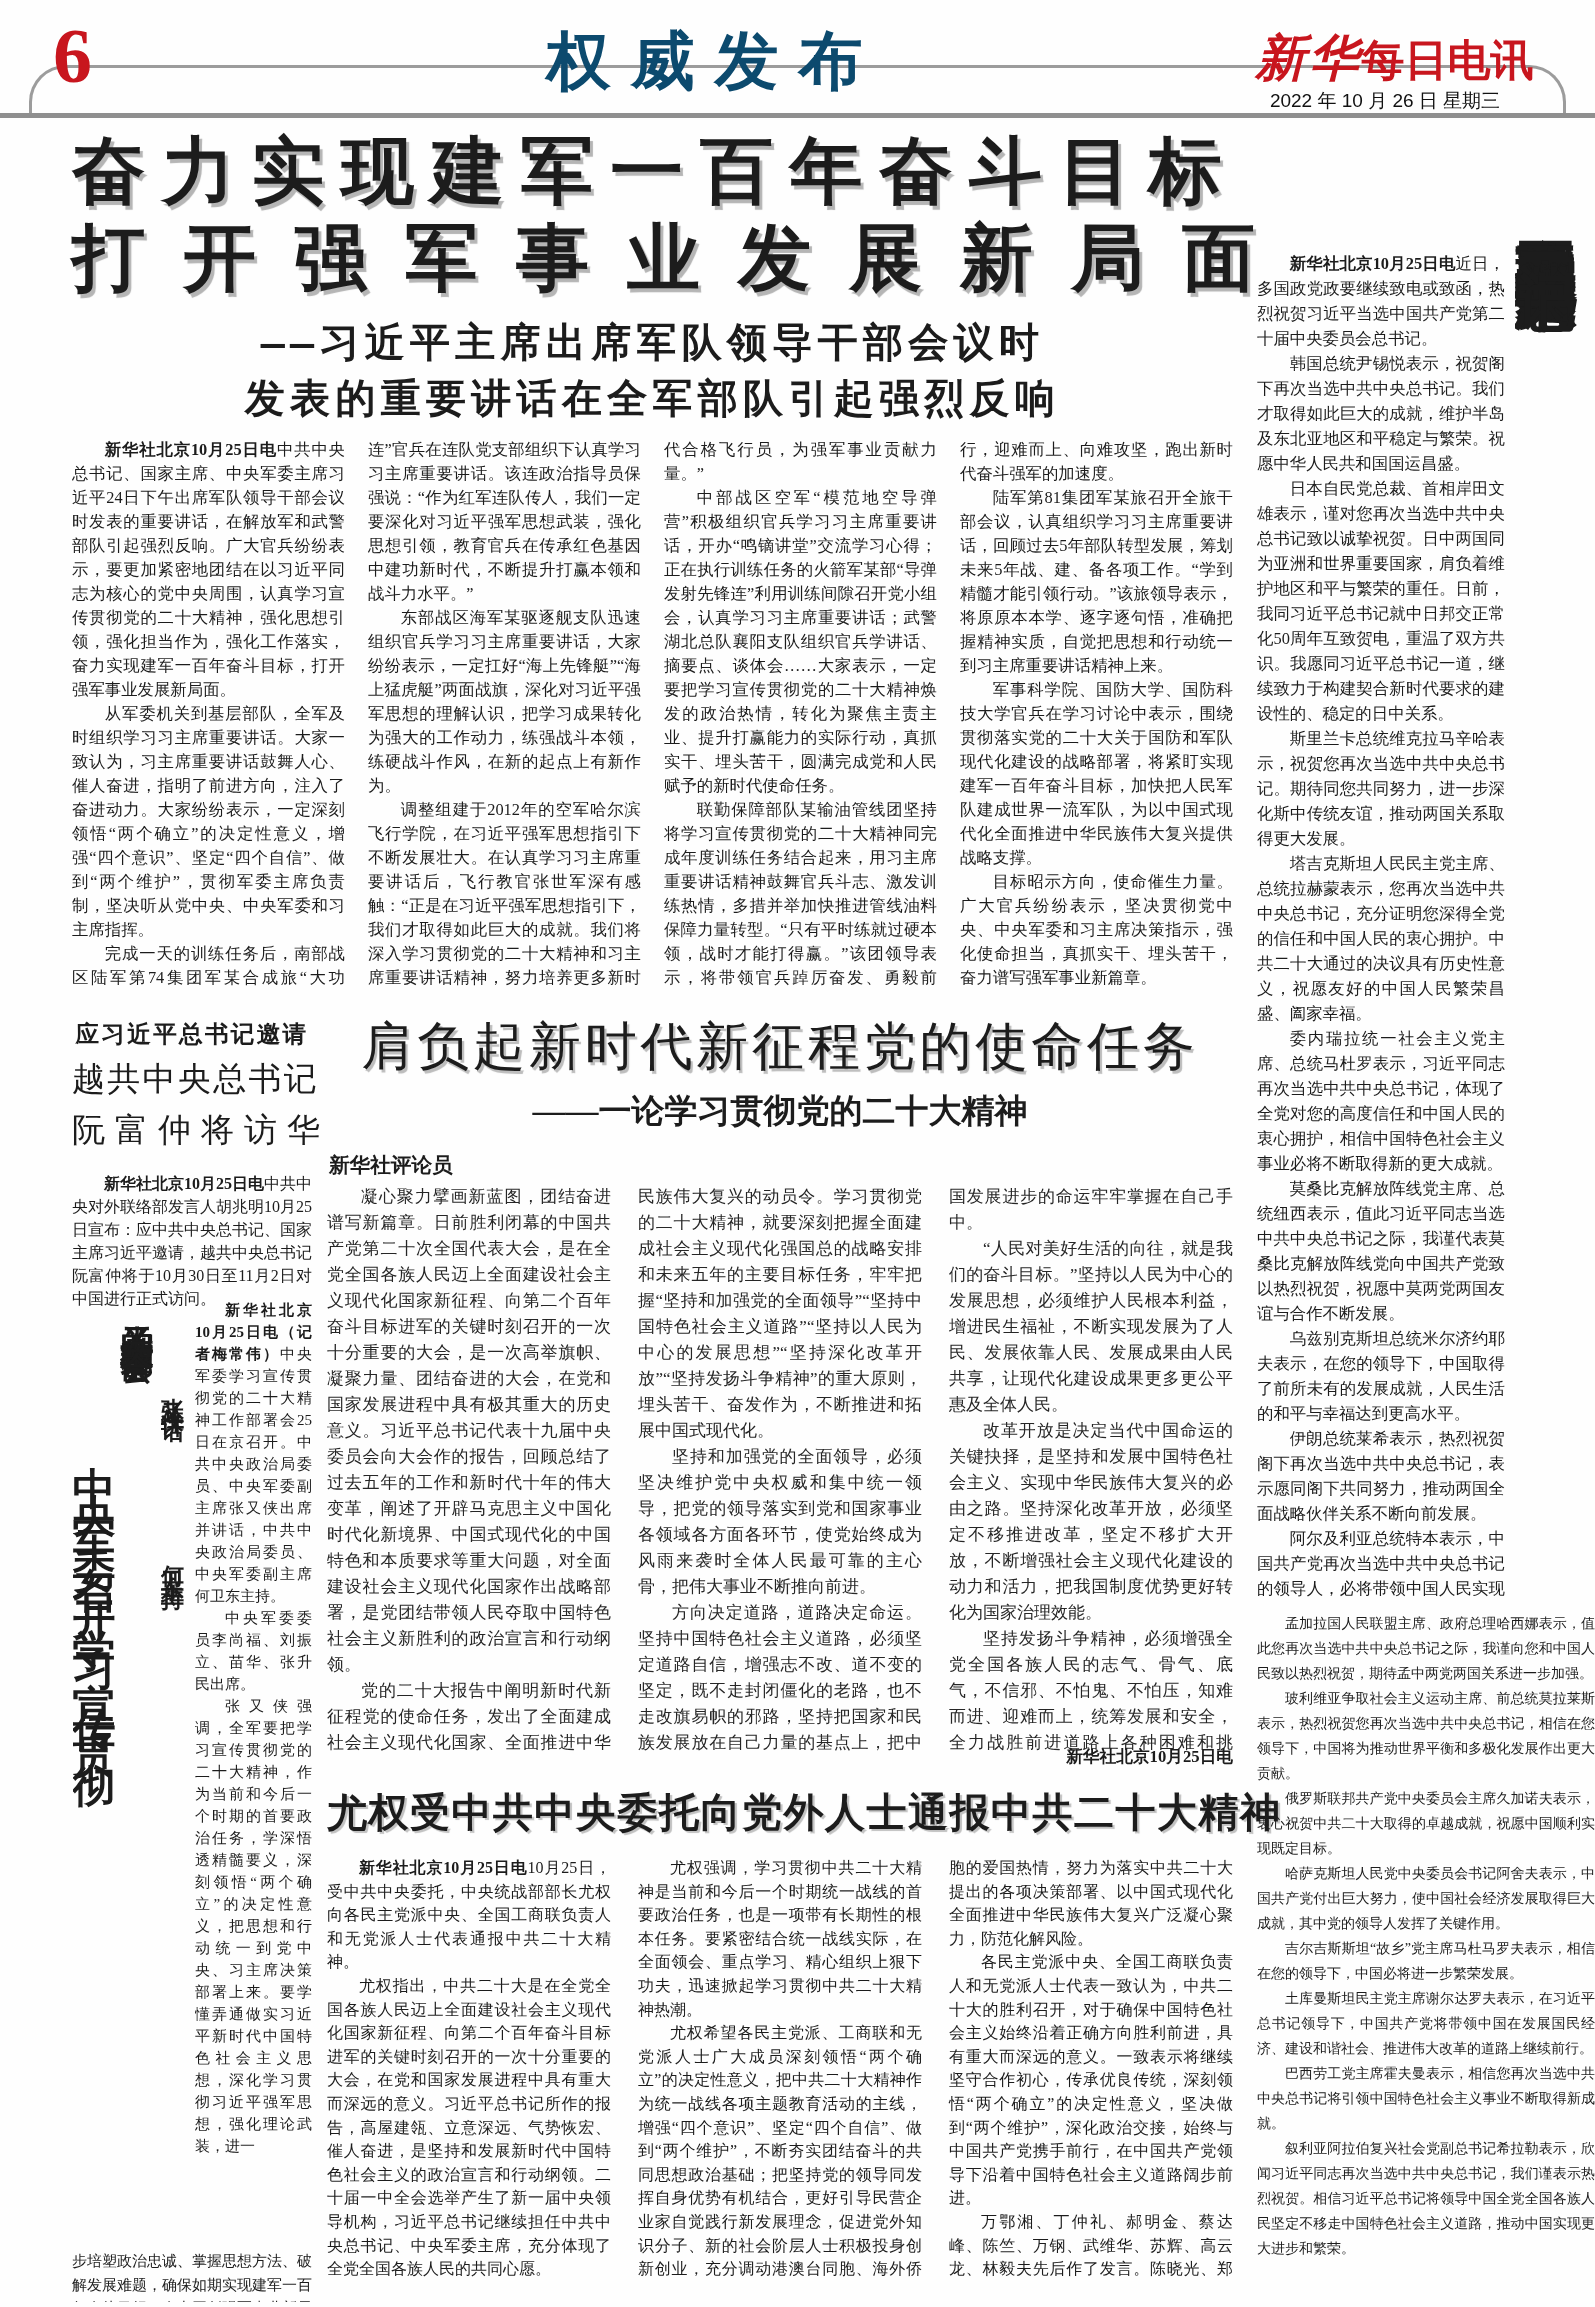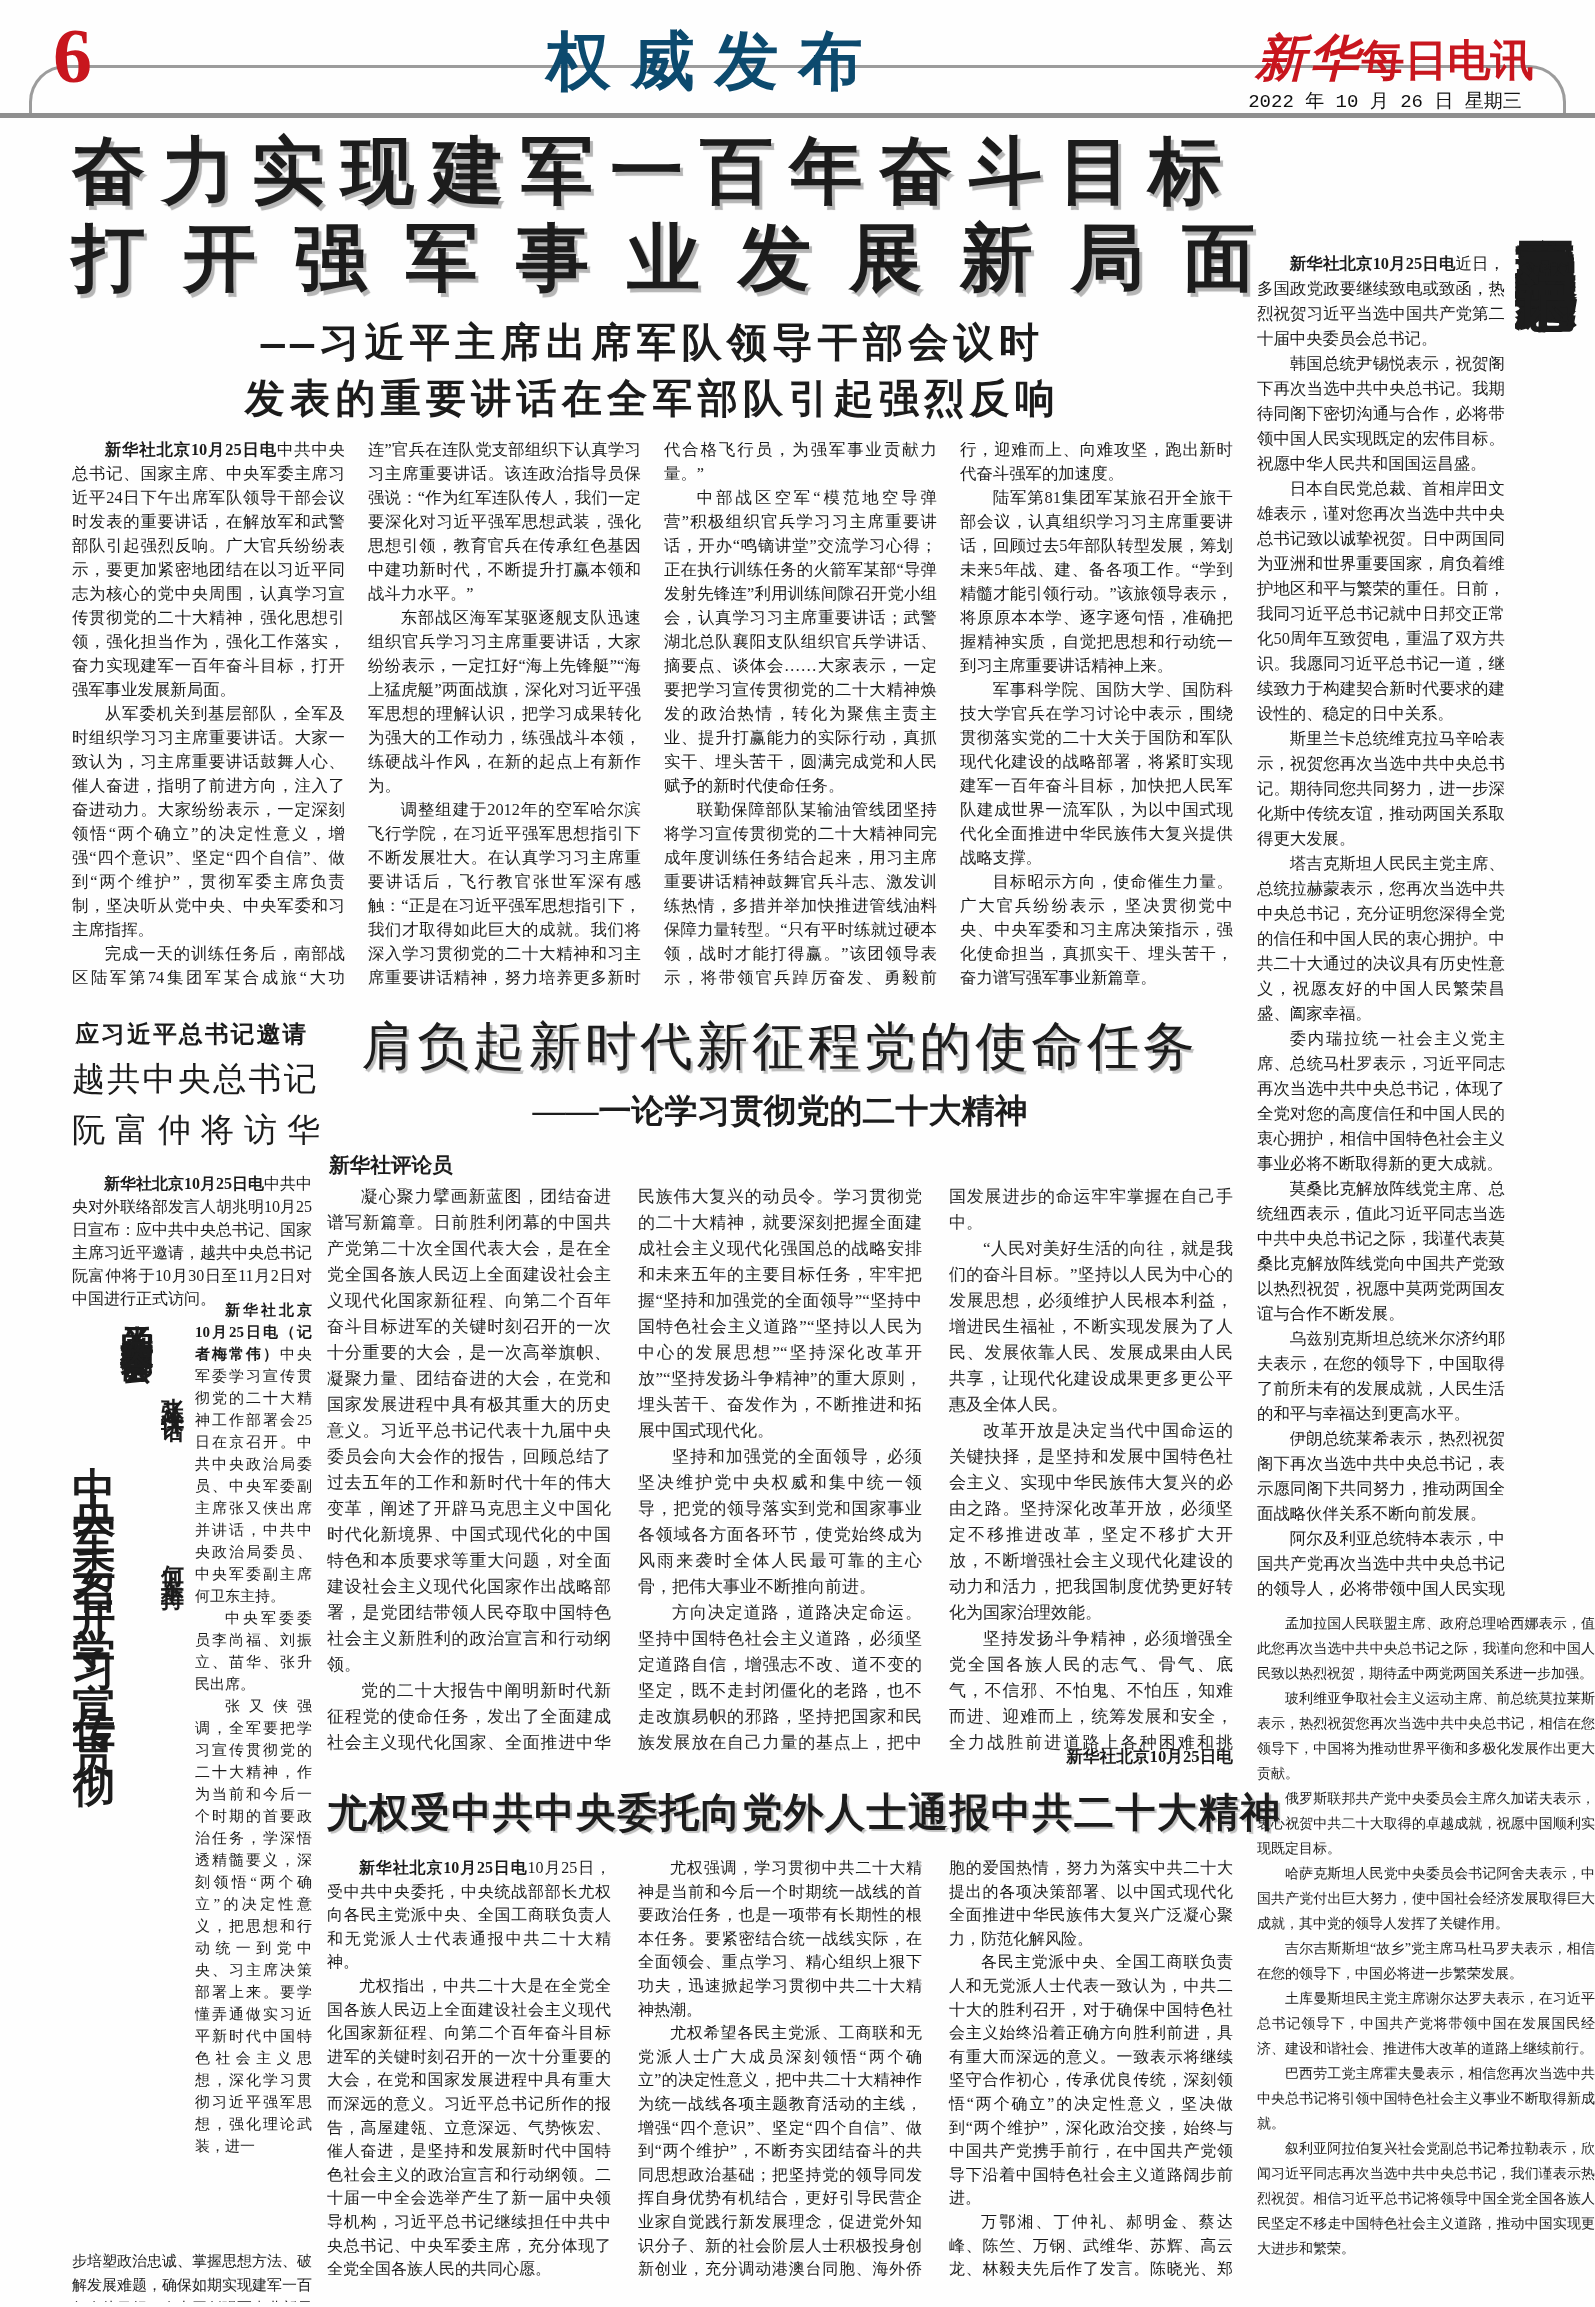--- a/index.html
+++ b/index.html
@@ -9,21 +9,21 @@
   .frame{position:absolute;left:29px;top:65px;width:1531px;height:47px;
          border:3px solid #9c9c9c;border-bottom:none;border-radius:37px 37px 0 0;}
   .rule{position:absolute;left:0;top:113px;width:1595px;height:4.6px;background:#8f8f8f;}
   .pagenum{position:absolute;left:53px;top:16.7px;font-size:78px;font-weight:bold;color:#c8161e;line-height:1;}
   .section-title{position:absolute;left:220px;width:989px;top:30px;text-align:center;
                  font-size:64px;font-weight:bold;color:#0c4a6e;letter-spacing:20px;line-height:1;}
   .masthead{position:absolute;left:1233px;top:33px;width:304px;text-align:center;color:#c8161e;white-space:nowrap;line-height:1;}
   .masthead .script{font-size:50px;font-weight:bold;font-style:italic;letter-spacing:3px;margin-left:19px;}
   .masthead .rest{font-size:43px;font-weight:bold;}
   .dateline{position:absolute;left:1233px;top:88px;width:304px;text-align:center;
-            font-size:19px;color:#111;font-family:Liberation Mono, monospace;}
+            font-size:19px;color:#111;font-family:Liberation Sans, sans-serif;}
   
   p{margin:0;text-indent:2em;}
   p b{font-weight:bold;}
   .jtext{text-align:justify;overflow:hidden;}
   
   .h1{position:absolute;left:72px;width:1161px;text-align:center;font-weight:bold;
       font-size:73px;line-height:1;text-shadow:3px 3.8px 0.8px #b5b5b5;white-space:nowrap;}
   .h1a{top:135px;letter-spacing:16.7px;text-align:center;}
   .h1b{top:222px;letter-spacing:38px;}
   .sub{position:absolute;left:72px;width:1161px;text-align:center;
@@ -149,21 +149,21 @@
       <p><b>新华社北京10月25日电</b>10月25日，受中共中央委托，中央统战部部长尤权向各民主党派中央、全国工商联负责人和无党派人士代表通报中共二十大精神。</p>
       <p>尤权指出，中共二十大是在全党全国各族人民迈上全面建设社会主义现代化国家新征程、向第二个百年奋斗目标进军的关键时刻召开的一次十分重要的大会，在党和国家发展进程中具有重大而深远的意义。习近平总书记所作的报告，高屋建瓴、立意深远、气势恢宏、催人奋进，是坚持和发展新时代中国特色社会主义的政治宣言和行动纲领。二十届一中全会选举产生了新一届中央领导机构，习近平总书记继续担任中共中央总书记、中央军委主席，充分体现了全党全国各族人民的共同心愿。</p>
       <p>尤权强调，学习贯彻中共二十大精神是当前和今后一个时期统一战线的首要政治任务，也是一项带有长期性的根本任务。要紧密结合统一战线实际，在全面领会、重点学习、精心组织上狠下功夫，迅速掀起学习贯彻中共二十大精神热潮。</p>
       <p>尤权希望各民主党派、工商联和无党派人士广大成员深刻领悟“两个确立”的决定性意义，把中共二十大精神作为统一战线各项主题教育活动的主线，增强“四个意识”、坚定“四个自信”、做到“两个维护”，不断夯实团结奋斗的共同思想政治基础；把坚持党的领导同发挥自身优势有机结合，更好引导民营企业家自觉践行新发展理念，促进党外知识分子、新的社会阶层人士积极投身创新创业，充分调动港澳台同胞、海外侨胞的爱国热情，努力为落实中共二十大提出的各项决策部署、以中国式现代化全面推进中华民族伟大复兴广泛凝心聚力，防范化解风险。</p>
       <p>各民主党派中央、全国工商联负责人和无党派人士代表一致认为，中共二十大的胜利召开，对于确保中国特色社会主义始终沿着正确方向胜利前进，具有重大而深远的意义。一致表示将继续坚守合作初心，传承优良传统，深刻领悟“两个确立”的决定性意义，坚决做到“两个维护”，深化政治交接，始终与中国共产党携手前行，在中国共产党领导下沿着中国特色社会主义道路阔步前进。</p>
       <p>万鄂湘、丁仲礼、郝明金、蔡达峰、陈竺、万钢、武维华、苏辉、高云龙、林毅夫先后作了发言。陈晓光、郑建邦、辜胜阻、刘新成、何维、邵鸿等出席通报会。各民主党派中央、全国工商联负责人和无党派人士代表，中央单位和全国性人民团体领导班子中的非中共干部，在京民族、宗教界代表人士，中央统战部有关负责同志参加会议。</p>
     </div>
 
   <div class="cg-col1 jtext">
       <p><b>新华社北京10月25日电</b>近日，多国政党政要继续致电或致函，热烈祝贺习近平当选中国共产党第二十届中央委员会总书记。</p>
-      <p>韩国总统尹锡悦表示，祝贺阁下再次当选中共中央总书记。我期待同阁下密切沟通与合作，必将带领中国人民实现既定的宏伟目标。祝愿中华人民共和国国运昌盛。</p>
+      <p>韩国总统尹锡悦表示，祝贺阁下再次当选中共中央总书记。我们才取得如此巨大的成就，维护半岛及东北亚地区和平稳定与繁荣。祝愿中华人民共和国国运昌盛。</p>
       <p>日本自民党总裁、首相岸田文雄表示，谨对您再次当选中共中央总书记致以诚挚祝贺。日中两国同为亚洲和世界重要国家，肩负着维护地区和平与繁荣的重任。日前，我同习近平总书记就中日邦交正常化50周年互致贺电，重温了双方共识。我愿同习近平总书记一道，继续致力于构建契合新时代要求的建设性的、稳定的日中关系。</p>
       <p>斯里兰卡总统维克拉马辛哈表示，祝贺您再次当选中共中央总书记。期待同您共同努力，进一步深化斯中传统友谊，推动两国关系取得更大发展。</p>
       <p>塔吉克斯坦人民民主党主席、总统拉赫蒙表示，您再次当选中共中央总书记，充分证明您深得全党的信任和中国人民的衷心拥护。中共二十大通过的决议具有历史性意义，祝愿友好的中国人民繁荣昌盛、阖家幸福。</p>
       <p>委内瑞拉统一社会主义党主席、总统马杜罗表示，习近平同志再次当选中共中央总书记，体现了全党对您的高度信任和中国人民的衷心拥护，相信中国特色社会主义事业必将不断取得新的更大成就。</p>
       <p>莫桑比克解放阵线党主席、总统纽西表示，值此习近平同志当选中共中央总书记之际，我谨代表莫桑比克解放阵线党向中国共产党致以热烈祝贺，祝愿中莫两党两国友谊与合作不断发展。</p>
       <p>乌兹别克斯坦总统米尔济约耶夫表示，在您的领导下，中国取得了前所未有的发展成就，人民生活的和平与幸福达到更高水平。</p>
       <p>伊朗总统莱希表示，热烈祝贺阁下再次当选中共中央总书记，表示愿同阁下共同努力，推动两国全面战略伙伴关系不断向前发展。</p>
       <p>阿尔及利亚总统特本表示，中国共产党再次当选中共中央总书记的领导人，必将带领中国人民实现既定的宏伟目标。我愿同您一道，进一步巩固阿中传统友好。</p>
     </div>
   <div class="vtext cg-vh">多国政党政要热烈祝贺习近平当选中共中央总书记</div>

